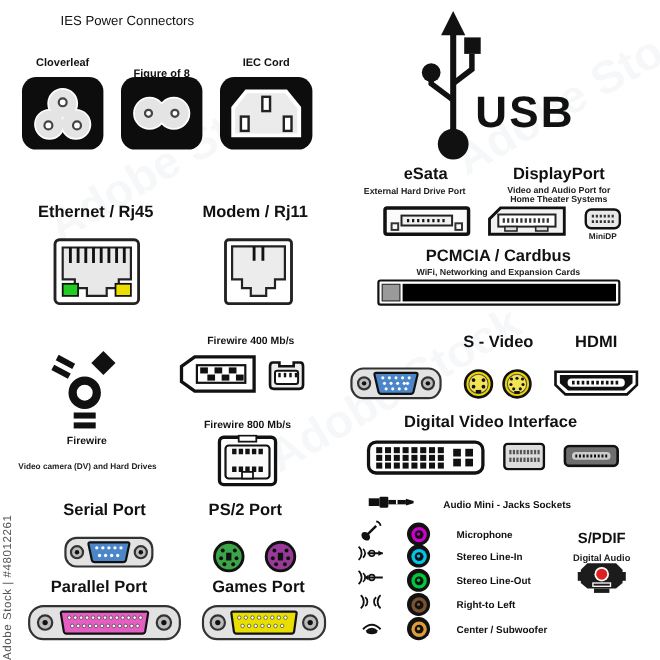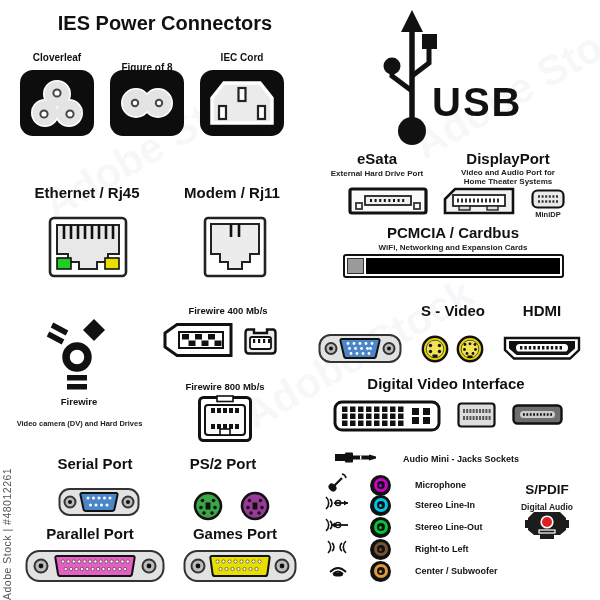--- a/index.html
+++ b/index.html
@@ -1,20 +1,20 @@
 <!DOCTYPE html>
 <html><head>
 <meta charset="utf-8">
 <style>
   html,body{margin:0;padding:0;background:#fff;}
   #canvas{position:relative;width:600px;height:600px;background:#fff;overflow:hidden;
           font-family:"Liberation Sans", sans-serif;color:#111;}
   .abs{position:absolute;}
   .title{font-weight:bold;font-size:15px;text-align:center;white-space:nowrap;color:#111;}
-  .big-title{font-weight:bold;font-size:20px;text-align:center;white-space:nowrap;}
+  .big-title{font-weight:normal;font-size:12px;text-align:left;white-space:nowrap;}
   .sub{font-weight:bold;font-size:8px;text-align:center;white-space:nowrap;color:#222;}
   .lbl{font-weight:bold;font-size:10px;text-align:center;white-space:nowrap;}
   .lbl-sm{font-weight:bold;font-size:9.5px;text-align:center;white-space:nowrap;}
   .blackbox{position:absolute;background:#0d0d0d;border-radius:13px;}
   .usb-word{font-size:40px;font-weight:700;letter-spacing:2px;color:#111;}
   .pcmcia-bar{position:absolute;border:2.5px solid #111;border-radius:3px;background:#fff;
               display:flex;align-items:stretch;padding:2px;gap:2px;box-sizing:border-box;}
   .pcmcia-sq{width:17px;background:#9a9a9a;border:1.5px solid #333;box-sizing:border-box;}
   .pcmcia-blk{flex:1;background:#000;}
   .audio-row{position:absolute;display:flex;align-items:center;gap:12px;}
@@ -97,21 +97,21 @@
       <polygon points="30,2 41,24 19,24" fill="#111"></polygon>
       <rect x="40" y="26" width="15" height="15" fill="#111"></rect>
       <polyline points="47,41 47,55 30,68" fill="none" stroke="#111" stroke-width="5"></polyline>
       <circle cx="10" cy="58" r="8.5" fill="#111"></circle>
       <polyline points="10,64 10,68 30,83" fill="none" stroke="#111" stroke-width="5"></polyline>
       <circle cx="30" cy="123" r="14" fill="#111"></circle>
     </svg>
   </div>
   <div class="abs usb-word" style="left:432px;top:80px;">USB</div>
 
-  <div class="abs title" style="left:327px;top:150px;width:100px;">eSata</div>
+  <div class="abs title" style="left:337px;top:150px;width:100px;">eSata</div>
   <div class="abs sub" style="left:317px;top:169px;width:120px;">External Hard Drive Port</div>
   <div class="abs" style="left:348px;top:187px;">
     <svg width="80" height="28" viewBox="0 0 80 28">
       <rect x="2" y="2" width="76" height="24" rx="2" fill="#fbfbfb" stroke="#111" stroke-width="3.2"></rect>
       <rect x="8" y="16" width="6" height="6" fill="none" stroke="#333" stroke-width="1.8"></rect>
       <rect x="66" y="16" width="6" height="6" fill="none" stroke="#333" stroke-width="1.8"></rect>
       <rect x="17" y="9" width="46" height="9" fill="#f0f0f0" stroke="#222" stroke-width="1.8"></rect>
       <line x1="22" y1="13.5" x2="58" y2="13.5" stroke="#111" stroke-width="3" stroke-dasharray="2,2.6"></line>
     </svg>
   </div>

